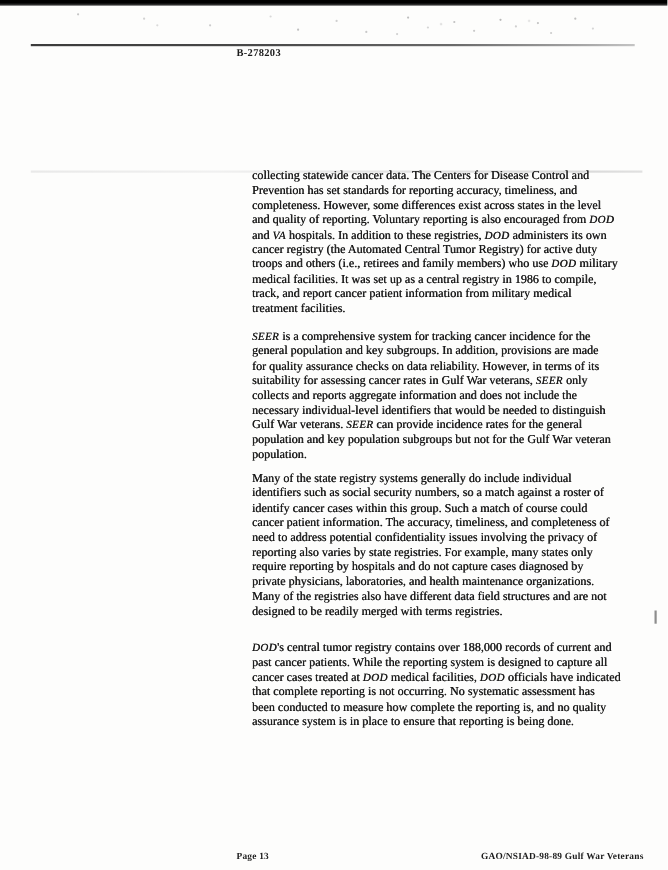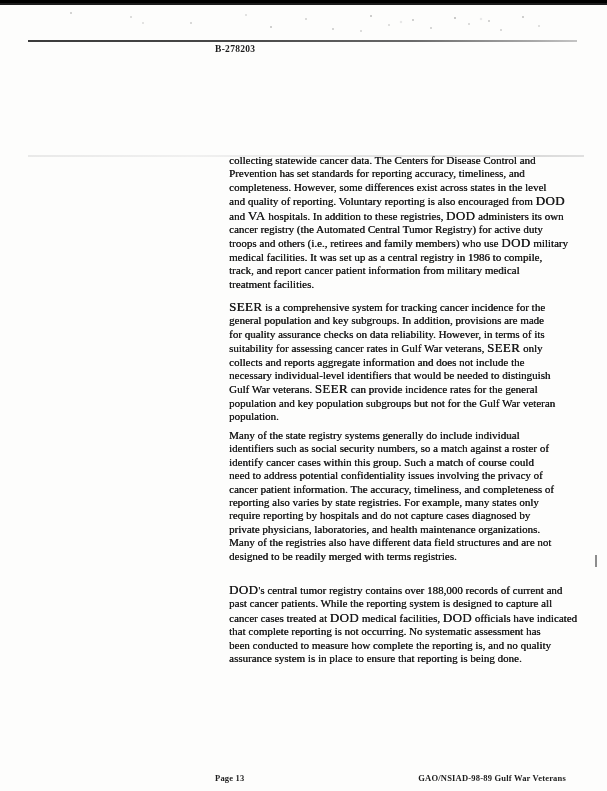--- a/index.html
+++ b/index.html
@@ -65,39 +65,40 @@
     line-height: 13.4px;
     text-shadow: 0.3px 0 0 currentColor;
     margin-left: 14px;
   }
   .p1 { top: 154px; }
   .p2 { top: 300px; }
   .p3 { top: 429px; }
   .p4 { top: 583px; }
   .line { white-space: nowrap; }
   .sc {
-    font-size: 13px;
+    font-size: 10px;
     letter-spacing: 0.35px;
+    font-style: italic;
   }
   .scan-artifact {
     position: absolute;
     left: 595px; top: 555px;
     width: 2px; height: 12px;
     background: #8d8d8d;
   }
   .footer-left, .footer-right {
     position: absolute;
     top: 745px;
     font-size: 8.5px;
     font-weight: bold;
     letter-spacing: 0.2px;
     margin-top: 28px;
   }
   .footer-left { left: 215px; }
-  .footer-right { right: 41px; }
+  .footer-right { right: 22px; }
 </style>
 </head>
 <body>
 
 <div class="page">
 
   <div class="top-bar"></div>
 
   <div class="scan-noise"></div>
 
@@ -129,22 +130,22 @@
       <div class="line">necessary individual-level identifiers that would be needed to distinguish</div>
       <div class="line">Gulf War veterans. <span class="sc">SEER</span> can provide incidence rates for the general</div>
       <div class="line">population and key population subgroups but not for the Gulf War veteran</div>
       <div class="line">population.</div>
     </div>
 
   <div class="para p3">
       <div class="line">Many of the state registry systems generally do include individual</div>
       <div class="line">identifiers such as social security numbers, so a match against a roster of</div>
       <div class="line">identify cancer cases within this group. Such a match of course could</div>
+      <div class="line">cancer patient information. The accuracy, timeliness, and completeness of</div>
       <div class="line">need to address potential confidentiality issues involving the privacy of</div>
-      <div class="line">cancer patient information. The accuracy, timeliness, and completeness of</div>
       <div class="line">reporting also varies by state registries. For example, many states only</div>
       <div class="line">require reporting by hospitals and do not capture cases diagnosed by</div>
       <div class="line">private physicians, laboratories, and health maintenance organizations.</div>
       <div class="line">Many of the registries also have different data field structures and are not</div>
       <div class="line">designed to be readily merged with terms registries.</div>
     </div>
 
   <div class="para p4">
       <div class="line"><span class="sc">DOD</span>'s central tumor registry contains over 188,000 records of current and</div>
       <div class="line">past cancer patients. While the reporting system is designed to capture all</div>

